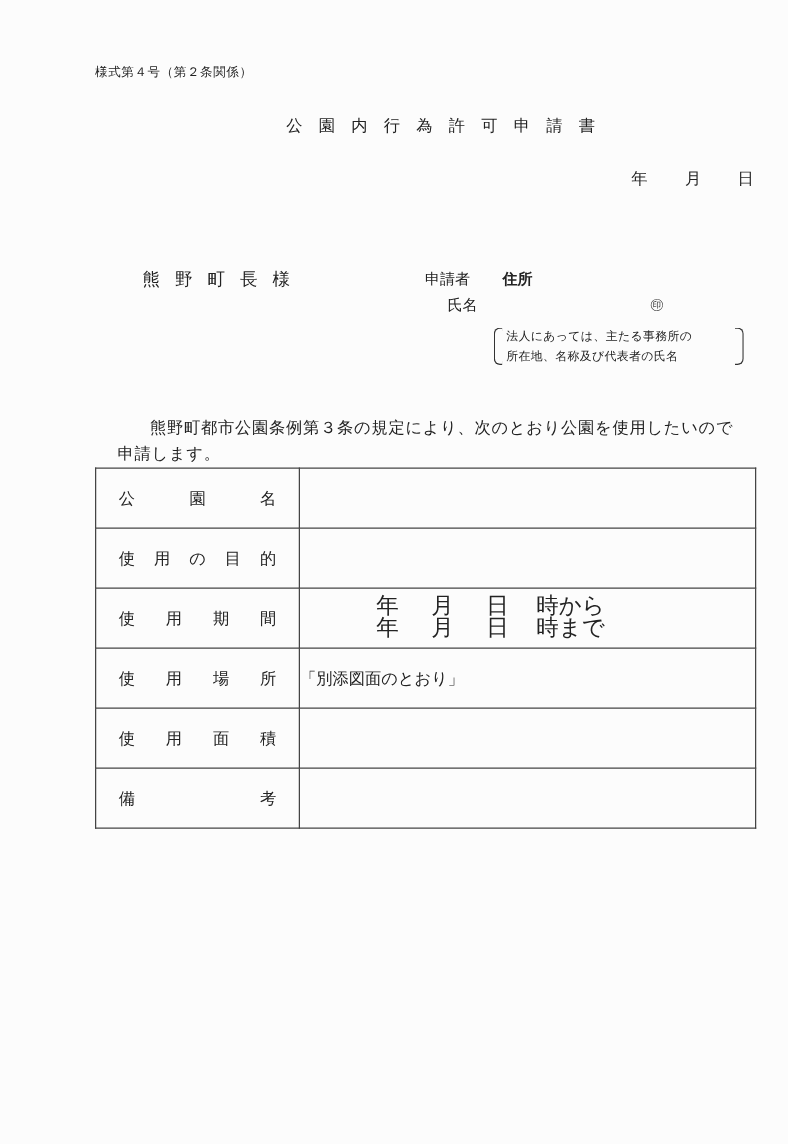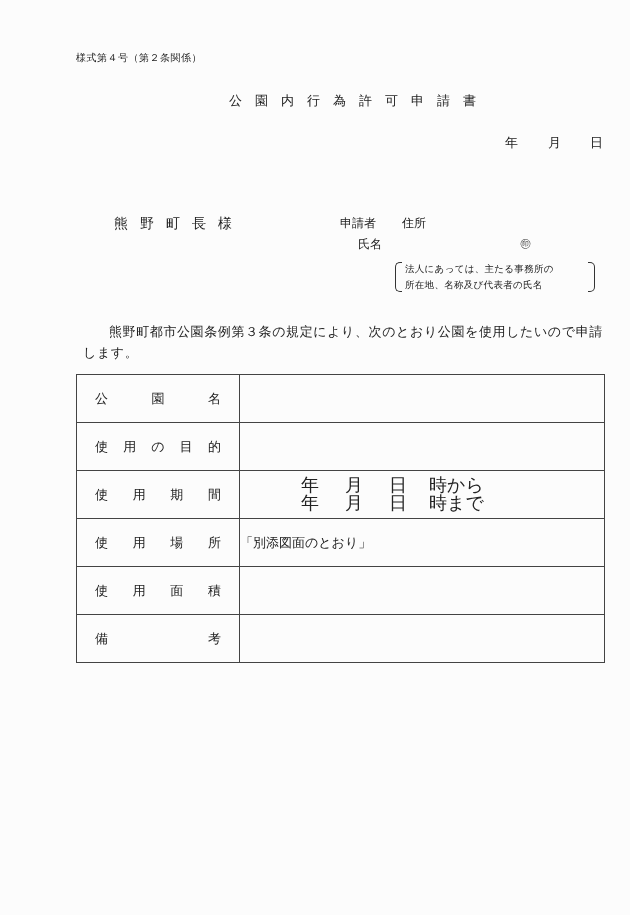--- a/index.html
+++ b/index.html
@@ -4,29 +4,29 @@
 <style>
   html, body { margin:0; padding:0; }
   body { width:630px; height:915px; background:#fcfcfc; position:relative; overflow:hidden;
          font-family:"DejaVu Serif","Liberation Serif",serif; color:#222; }
   .abs { position:absolute; white-space:nowrap; }
   .form-no { left:76px; top:51px; font-size:10px; letter-spacing:0.5px; }
   .title { left:229px; top:92px; font-size:13px; letter-spacing:13px; }
   .date { top:134px; font-size:13px; }
   .addressee { left:114px; top:175px; font-size:14px; letter-spacing:12px;margin-top:40px; }
   .applicant-label { left:340px; top:215px; font-size:12px; }
-  .address-label { left:402px; top:215px; font-size:12px; }
+  .address-label { left:402px; top:215px; font-size:12px;font-weight:bold; }
   .name-label { left:358px; top:236px; font-size:12px; }
   .seal { left:520px; top:236px; font-size:11px; }
   .note { left:395px; top:260px; width:200px; height:34px;text-decoration:underline; }
   .note .bl { position:absolute; left:0; top:2px; width:6px; height:28px; border:1px solid #333; border-right:none; border-radius:5px 0 0 5px; }
   .note .br { position:absolute; right:0; top:2px; width:6px; height:28px; border:1px solid #333; border-left:none; border-radius:0 5px 5px 0; }
   .note .line { position:absolute; left:10px; font-size:9.5px; letter-spacing:0.3px; }
   .body-text { left:78px; top:316px; width:530px; font-size:13px; line-height:21px; white-space:normal; letter-spacing:0.6px; }
-  .body-text p { margin:5px; text-indent:26px; }
+  .body-text p { margin:16px; text-indent:26px; }
   table.form { position:absolute; left:76px; top:374px; width:529px; border-collapse:collapse; }
   table.form td { border:1px solid #444; height:47px; padding:0; font-size:13px; }
   td.label { width:162px; }
   .label-inner { display:flex; justify-content:space-between; padding:0 18px 0 18px; }
   td.value { position:relative; }
   .period { position:absolute; left:61px; top:5px; font-size:18px; line-height:18px; }
   .period span { display:inline-block; }
   .place { padding-left:42px; font-size:13px; }
 </style>
 </head>

